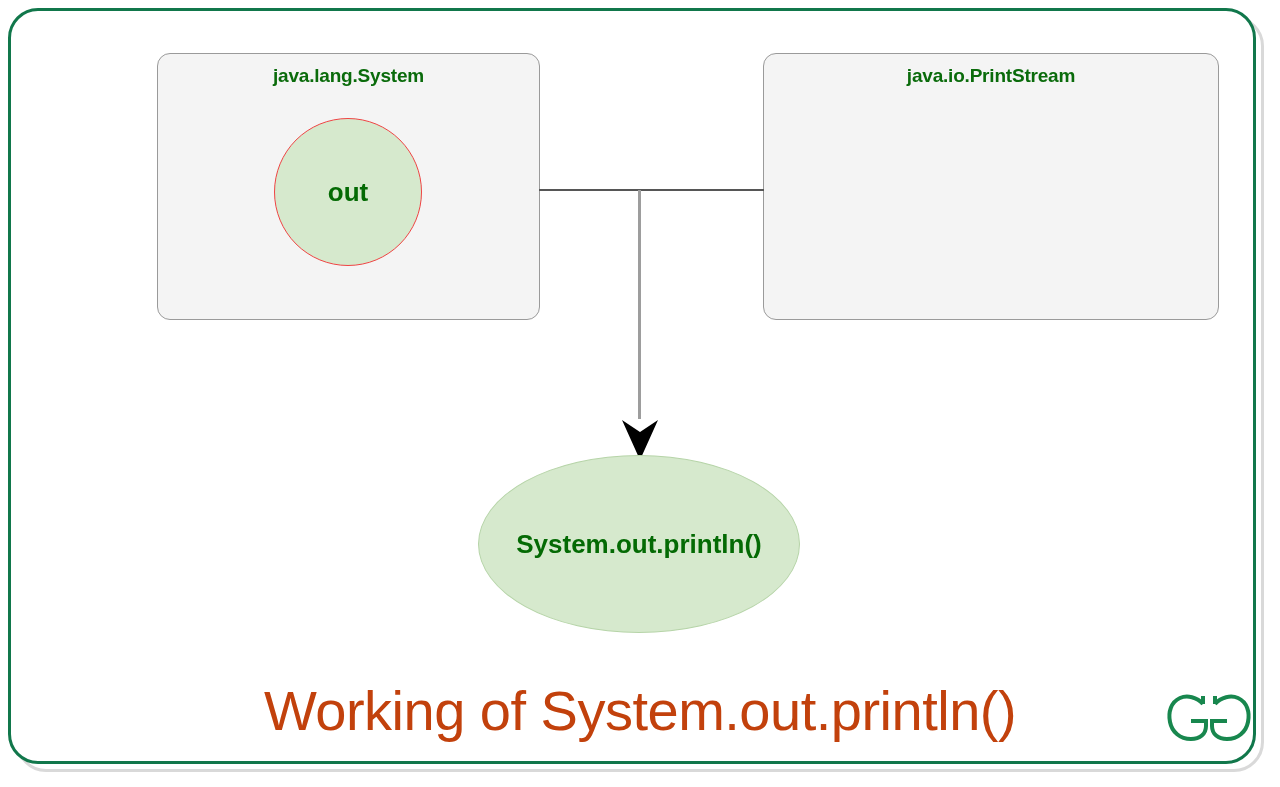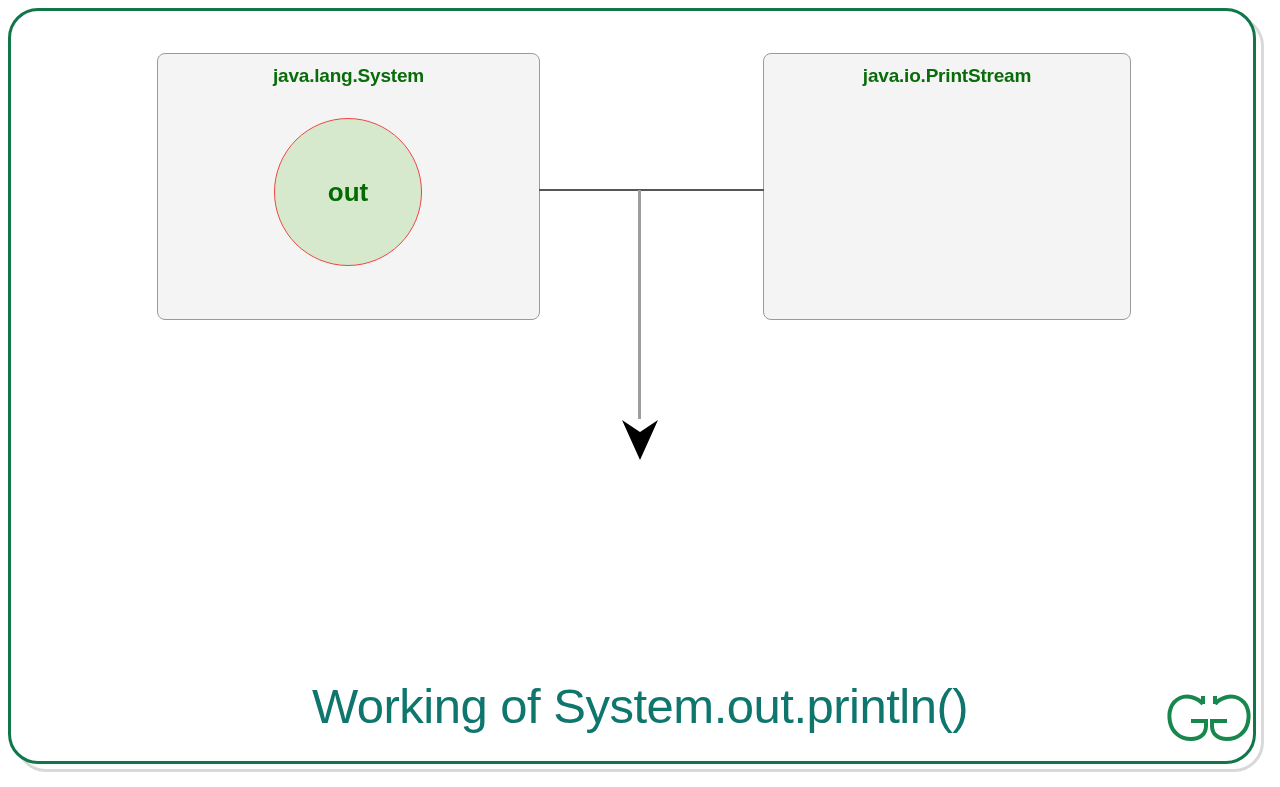--- a/index.html
+++ b/index.html
@@ -44,36 +44,36 @@
     border-radius: 30px;
     background: #ffffff;
     box-sizing: border-box;
   }
 
   
   .class-box {
     position: absolute;
     background: #f4f4f4;
     border: 1px solid #9a9a9a;
-    border-radius: 8px;
+    border-radius: 13px;
     box-sizing: border-box;
   }
   .class-box .class-title {
     position: absolute;
     top: 10px;
     left: 0;
     right: 0;
     text-align: center;
     font-size: 19px;
     font-weight: bold;
     color: #0a6b0b;
     letter-spacing: -0.2px;
   }
   #box-system { left: 157px; top: 53px; width: 383px; height: 267px; }
-  #box-printstream { left: 763px; top: 53px; width: 368px; height: 267px; }
+  #box-printstream { left: 763px; top: 53px; width: 456px; height: 267px; }
 
   #box-system .class-title { top: 11px; }
   #box-printstream .class-title { top: 11px; }
 
   
   .member-circle {
     position: absolute;
     background: #d6e9cd;
     border: 1px solid #ef4444;
     border-radius: 50%;
@@ -148,22 +148,22 @@
     line-height: 1;
   }
 
   
   .caption {
     position: absolute;
     left: 0;
     right: 0;
     top: 678px;
     text-align: center;
-    font-size: 49px;
-    color: #0f766e;
+    font-size: 56px;
+    color: #c2410c;
     font-weight: normal;
     letter-spacing: -0.5px;
   }
 
   
   .gfg-logo {
     position: absolute;
     left: 1163px;
     top: 690px;
     width: 92px;
@@ -188,20 +188,23 @@
   <div class="class-box" id="box-printstream">
     <div class="class-title">java.io.PrintStream</div>
   </div>
 
   <div class="connector-h"></div>
   <div class="connector-v"></div>
   <svg class="arrow-head" viewBox="0 0 40 42">
     <path d="M2 2 L20 42 L38 2 L20 14 Z" fill="#000000"></path>
   </svg>
 
+  <div id="ellipse-result">
+    <span>System.out.println()</span>
+  </div>
 
   <div class="caption">Working of System.out.println()</div>
 
   <svg class="gfg-logo" viewBox="0 0 92 62">
     <g fill="none" stroke="#18874e" stroke-width="4">
 
       <path d="M40 14 C34 7, 24 5, 17 8 C8 12, 5 22, 7 32 C9 42, 17 49, 28 49 C37 49, 43 44, 43 36 L43 31 L28 31"></path>
       <path d="M40 14 L40 6"></path>
 
       <path d="M52 14 C58 7, 68 5, 75 8 C84 12, 87 22, 85 32 C83 42, 75 49, 64 49 C55 49, 49 44, 49 36 L49 31 L64 31"></path>

